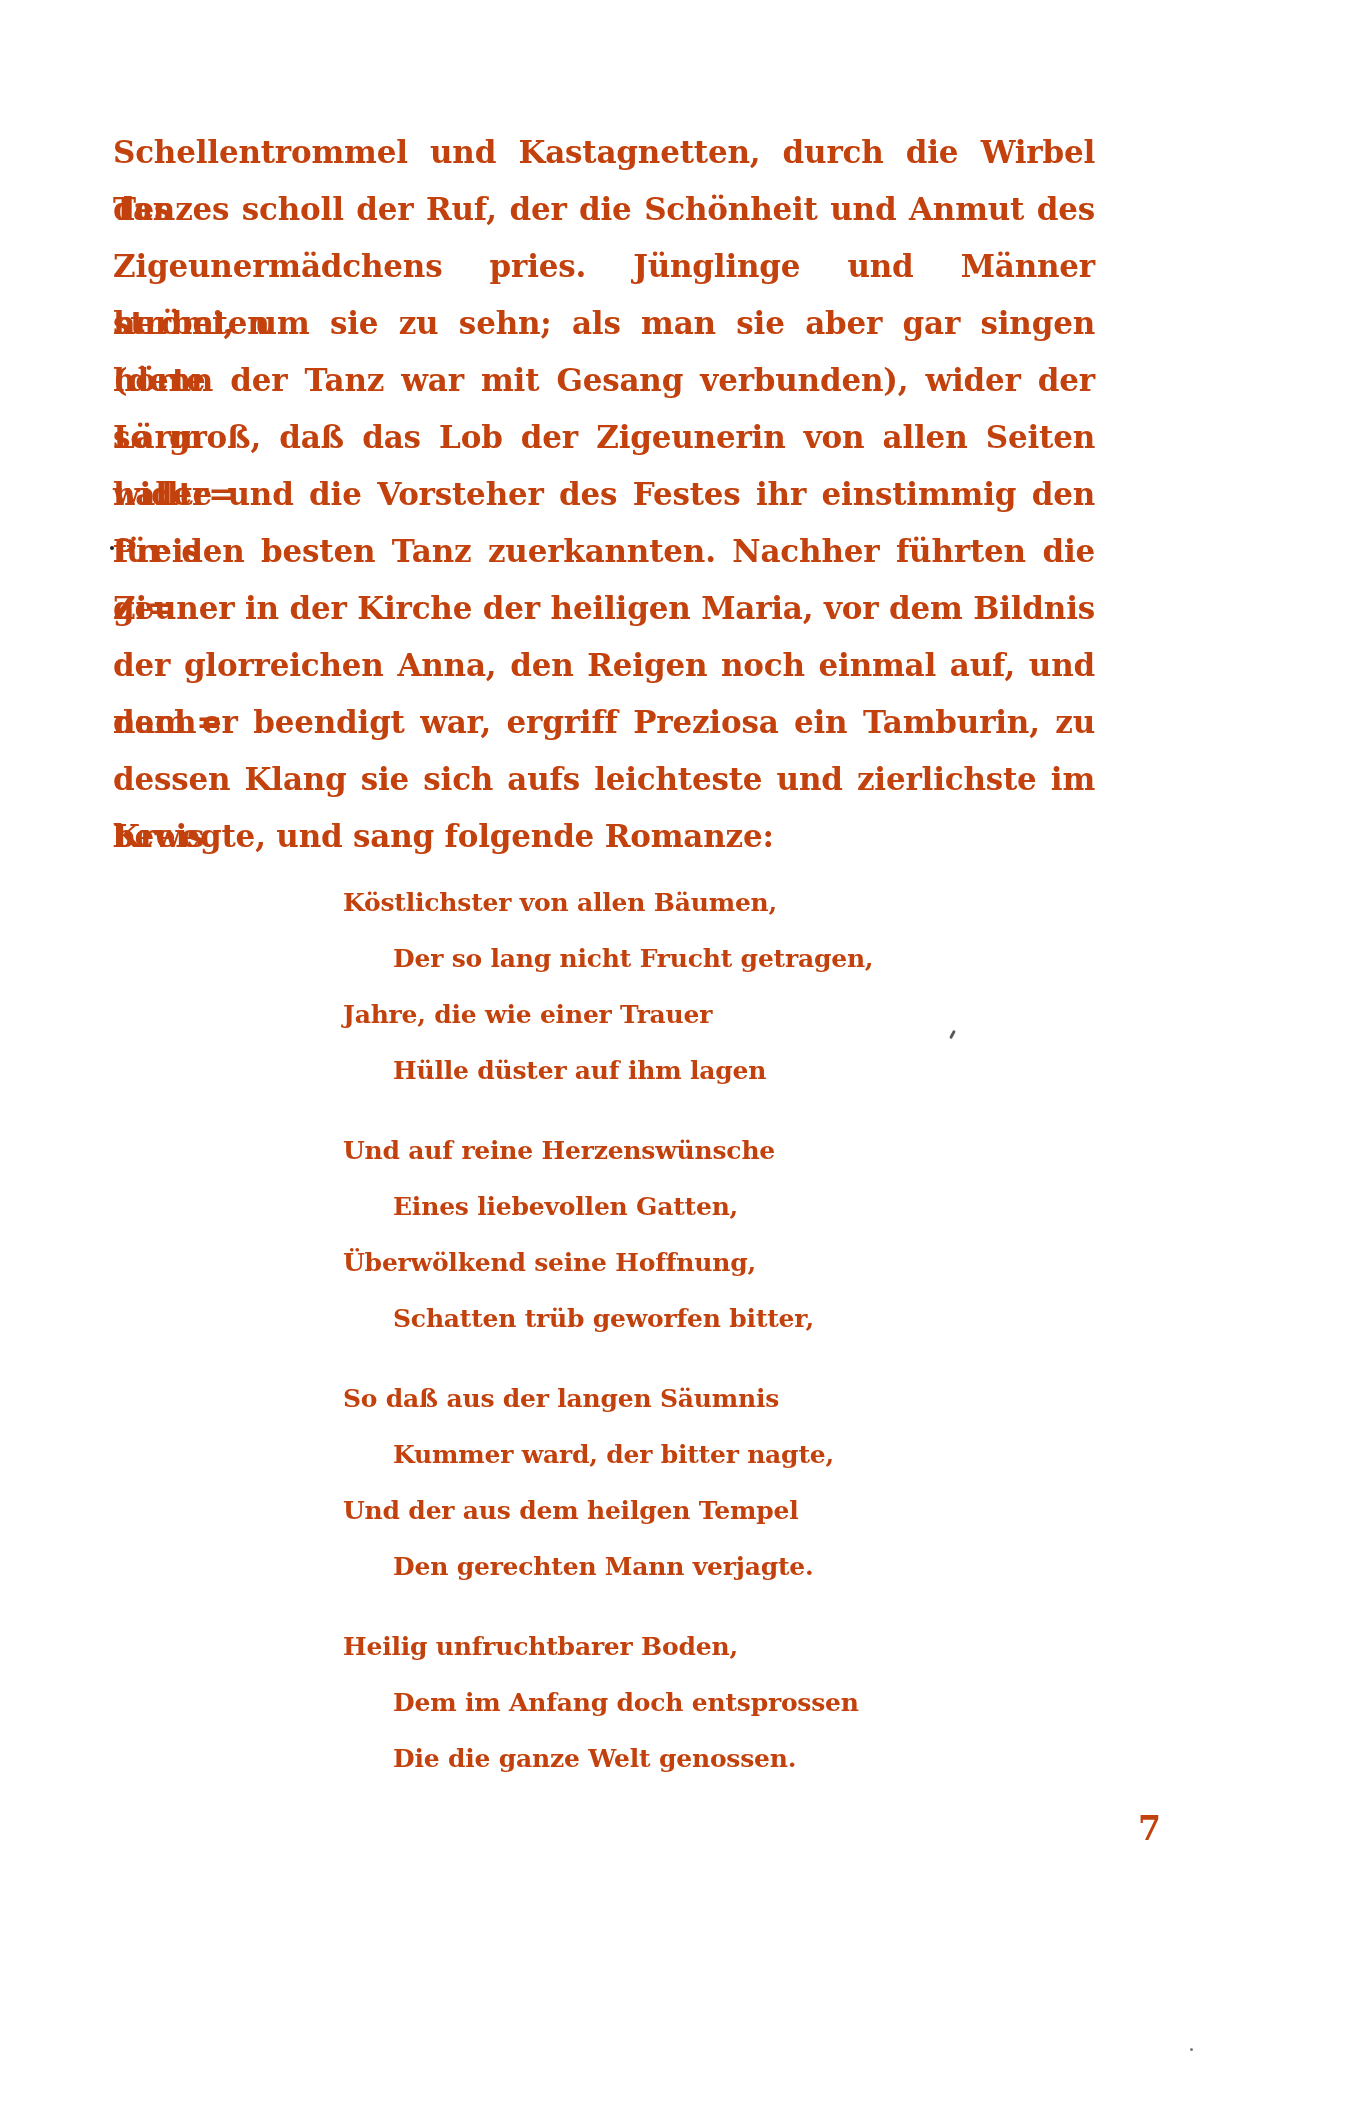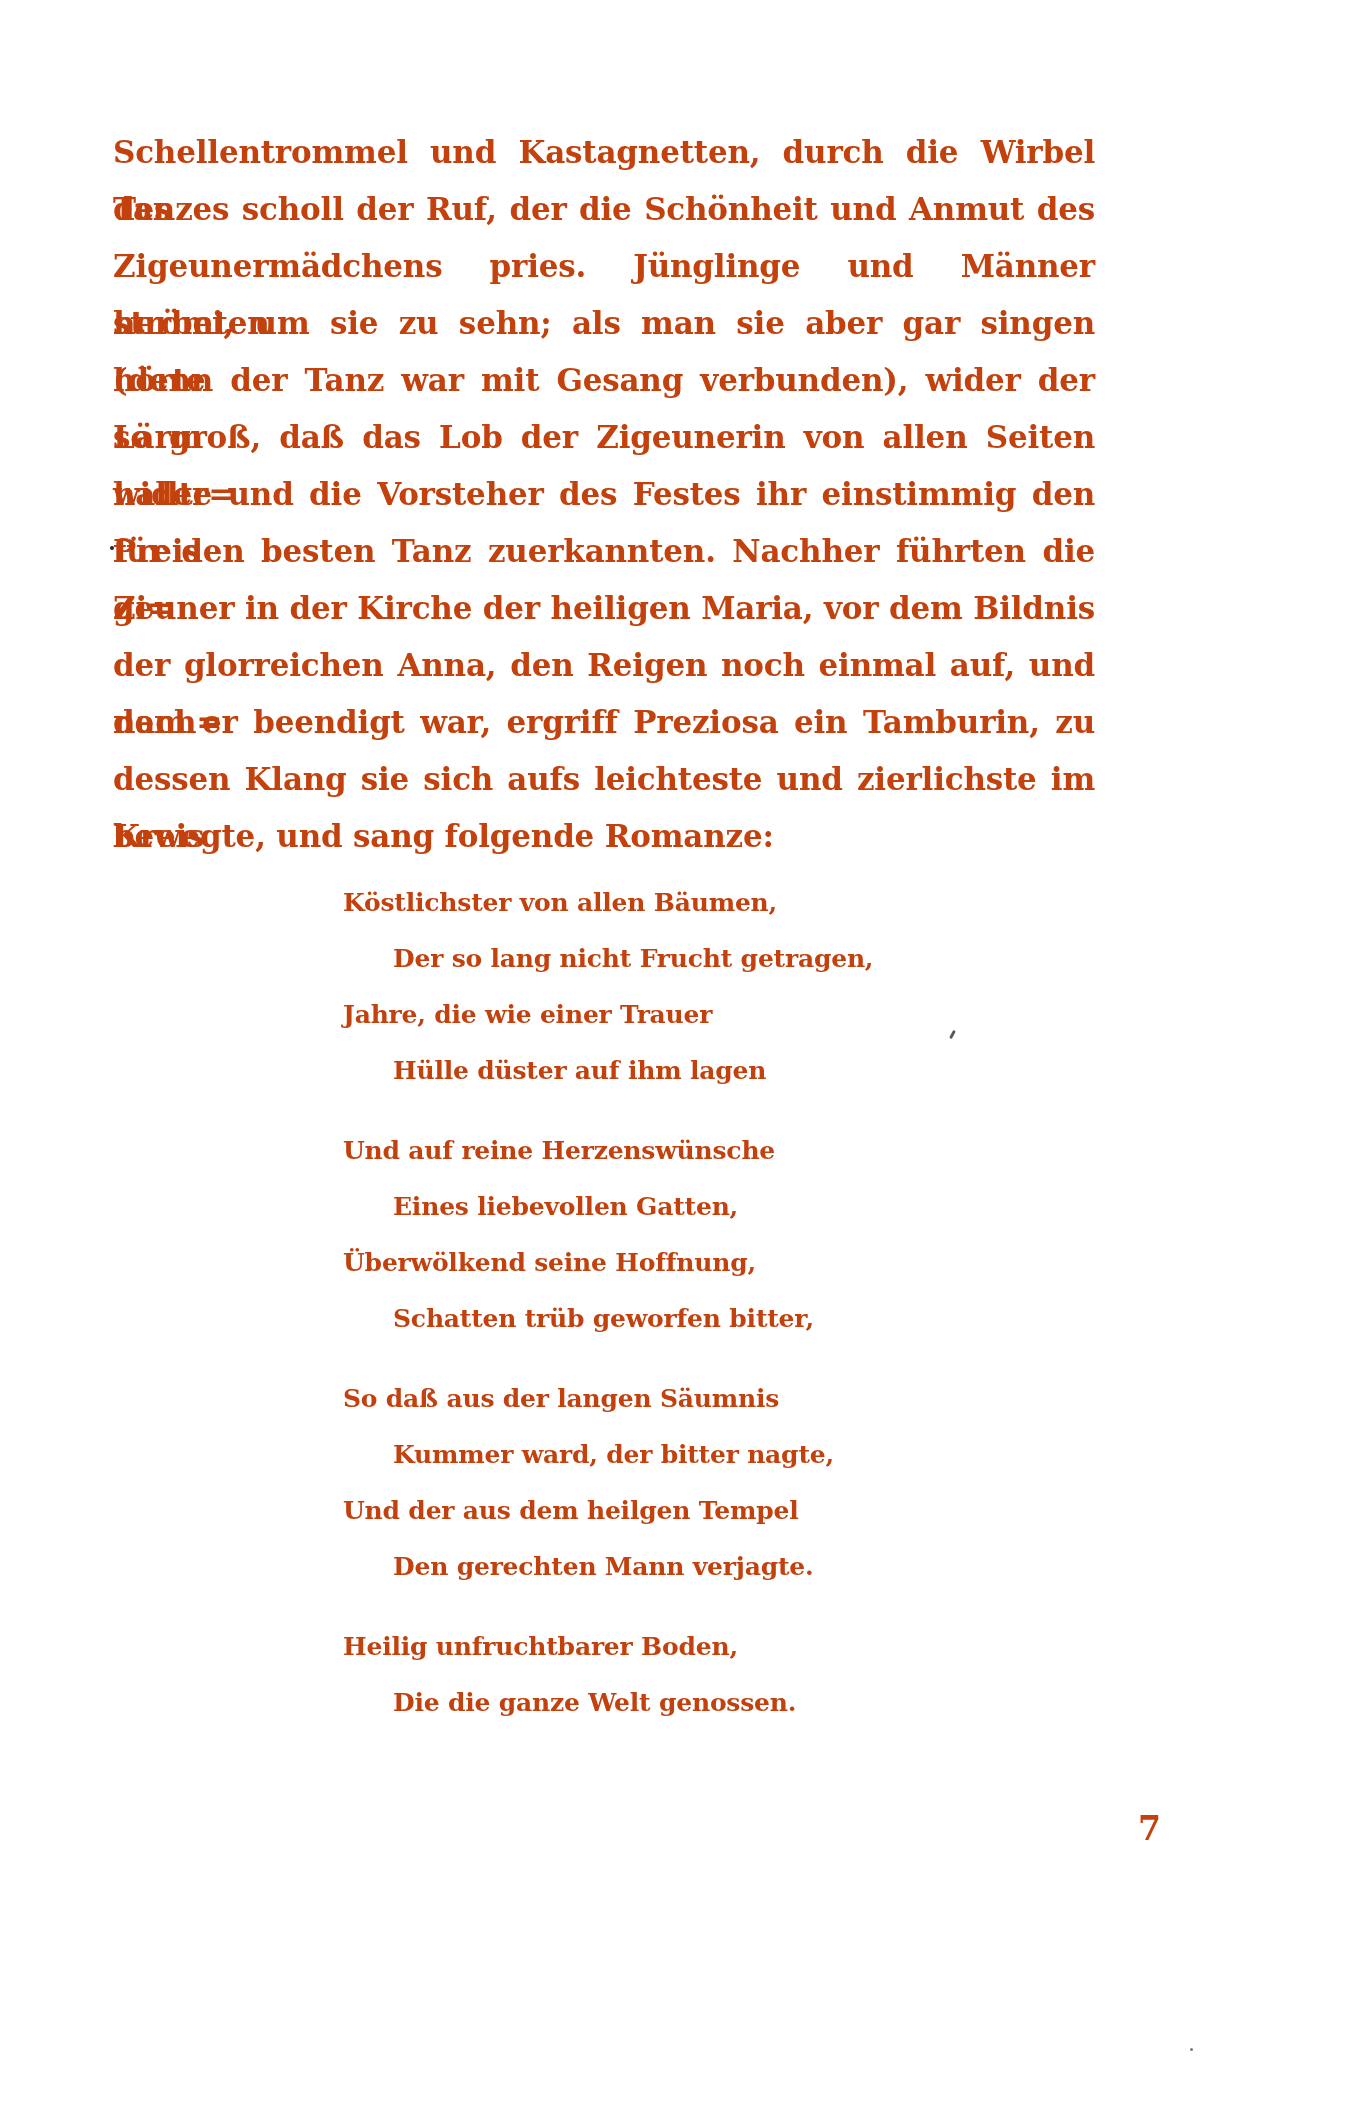--- a/index.html
+++ b/index.html
@@ -106,20 +106,21 @@
 
       <div class="stanza">
         <div class="verse-line">So daß aus der langen Säumnis</div>
         <div class="verse-line indent">Kummer ward, der bitter nagte,</div>
         <div class="verse-line">Und der aus dem heilgen Tempel</div>
         <div class="verse-line indent">Den gerechten Mann verjagte.</div>
       </div>
 
       <div class="stanza">
         <div class="verse-line">Heilig unfruchtbarer Boden,</div>
+        <div class="verse-line indent">Dem im Anfang doch entsprossen</div>
         <div class="verse-line indent">Die die ganze Welt genossen.</div>
       </div>
 
     </div>
   </div>
 
   <div class="page-number">7</div>
 
   <div class="ink-speck speck-a"></div>
   <div class="ink-speck speck-b"></div>

